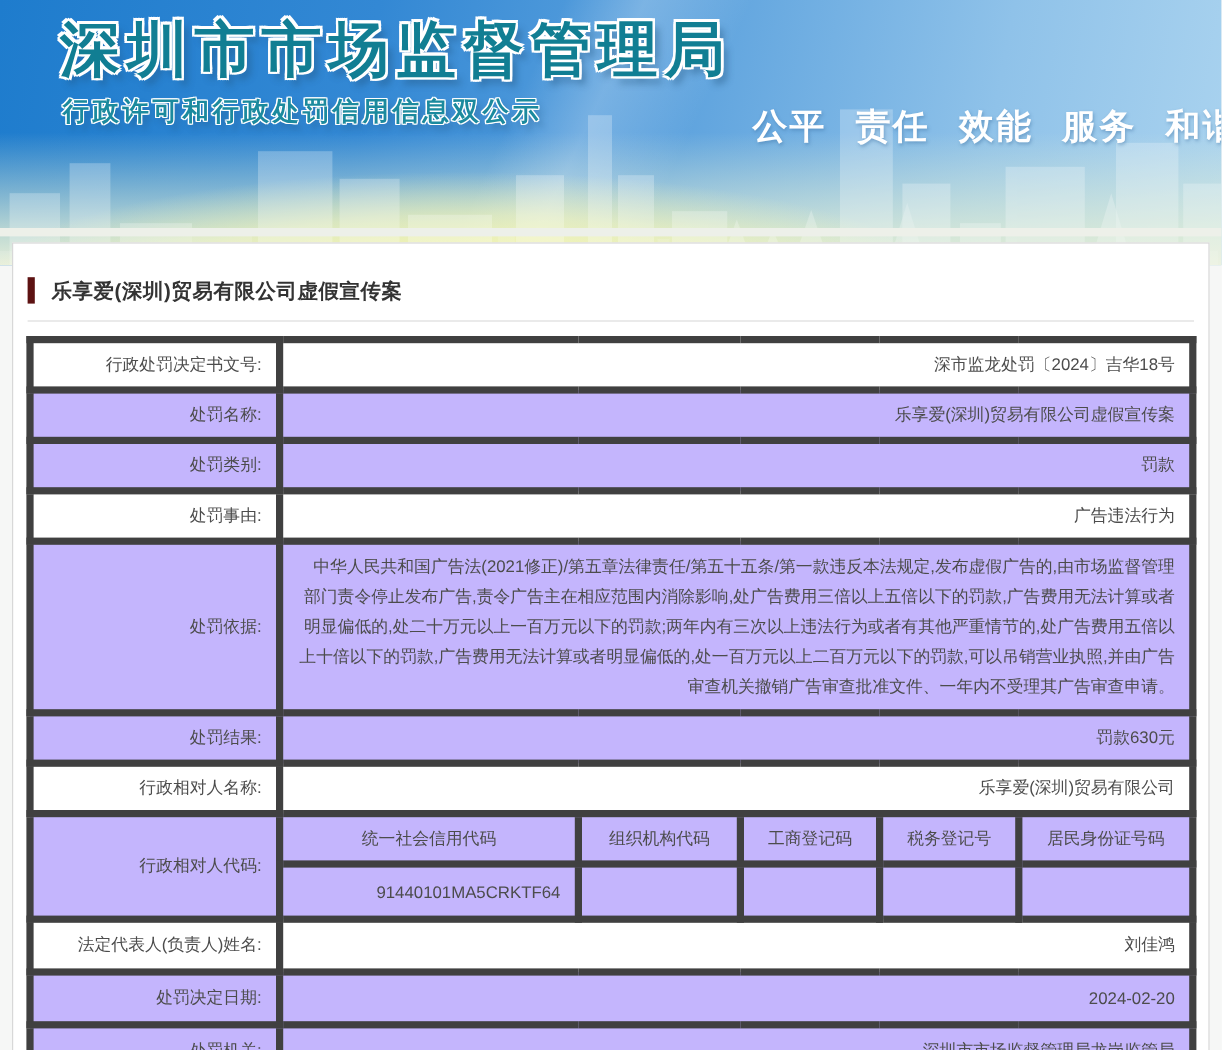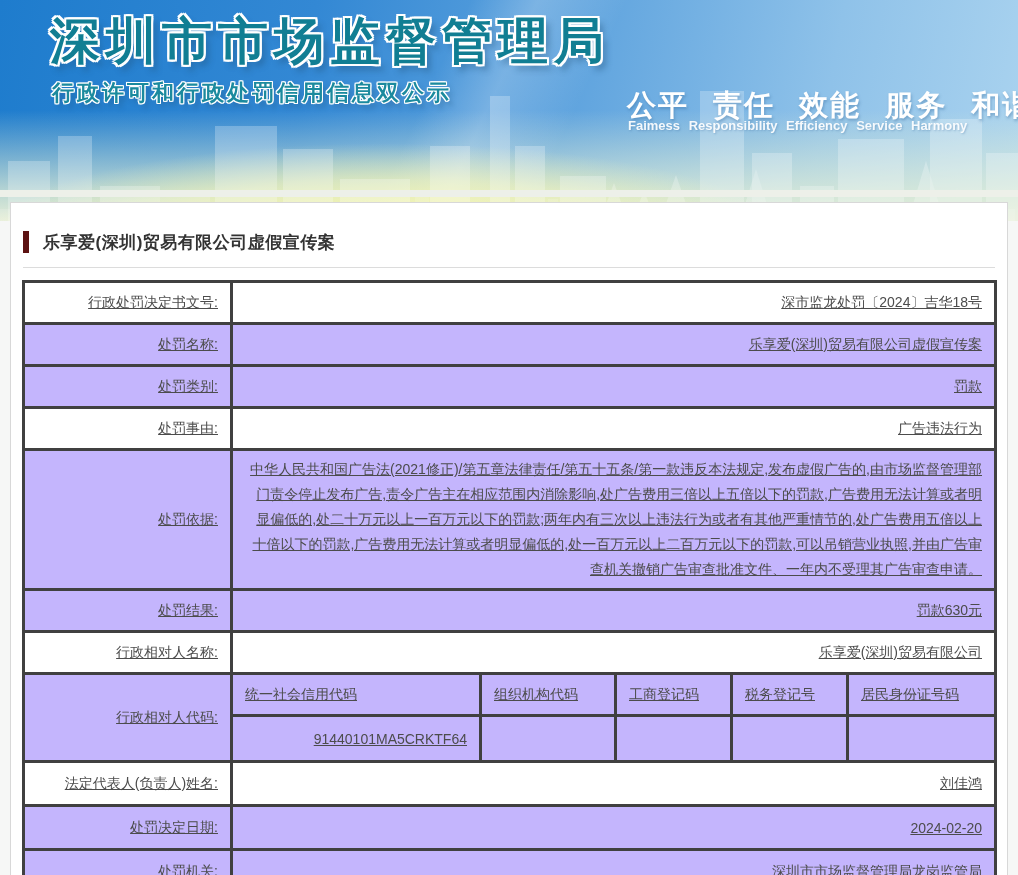--- a/index.html
+++ b/index.html
@@ -100,39 +100,38 @@
   
   table.penalty {
     margin: 12px 11px 0 11px;
     width: 975px;
     border-collapse: collapse;
     table-layout: fixed;
     font-size: 14px;
     color: #4c4c4c;
   }
   table.penalty td {
-    border: 3px solid #404040;
+    border: 6px solid #404040;
     padding: 6px 12px;
     vertical-align: middle;
     word-break: break-all;
-    text-decoration: underline;
   }
   table.penalty tr.shaded td { background: #c4b5fd; }
   td.lbl {
     text-align: right;
     padding-right: 10px;
     height: 42px;
     color: #4c4c4c;
     white-space: nowrap;
   }
   td.val { text-align: right; padding-left: 14px; margin-top: 12px; }
   td.val-long { line-height: 25px; padding: 10px 14px; text-align: right; }
   tr.r-normal { height: 42px; }
   tr.r-last { height: 44px; }
-  td.sub-h { height: 42px; }
+  td.sub-h { text-align: center; height: 42px; }
   td.sub-v { text-align: right; height: 46px; }
 </style>
 </head>
 <body>
 
 <div class="banner">
   <svg class="skyline" viewBox="0 0 1018 130" preserveAspectRatio="none">
     <g fill="#ffffff" fill-opacity="0.45">
       <rect x="8" y="70" width="42" height="60"></rect>
       <rect x="58" y="45" width="34" height="85"></rect>
@@ -161,21 +160,20 @@
       <rect x="415" y="100" width="14" height="30"></rect>
       <rect x="548" y="108" width="10" height="22"></rect>
       <rect x="795" y="118" width="220" height="12"></rect>
       <rect x="0" y="118" width="420" height="12"></rect>
     </g>
   </svg>
 
   <div class="banner-title">深圳市市场监督管理局</div>
   <div class="banner-subtitle">行政许可和行政处罚信用信息双公示</div>
   <div class="slogan-cn">公平 责任 效能 服务 和谐</div>
-  <div class="slogan-en">Faimess Responsibility Efficiency Service Harmony</div>
 </div>
 <div class="banner-strip"></div>
 
 <div class="panel">
 
   <div class="case-title-row">
     <div class="title-marker"></div>
     <div class="case-title">乐享爱(深圳)贸易有限公司虚假宣传案</div>
   </div>
   <hr class="title-divider">

